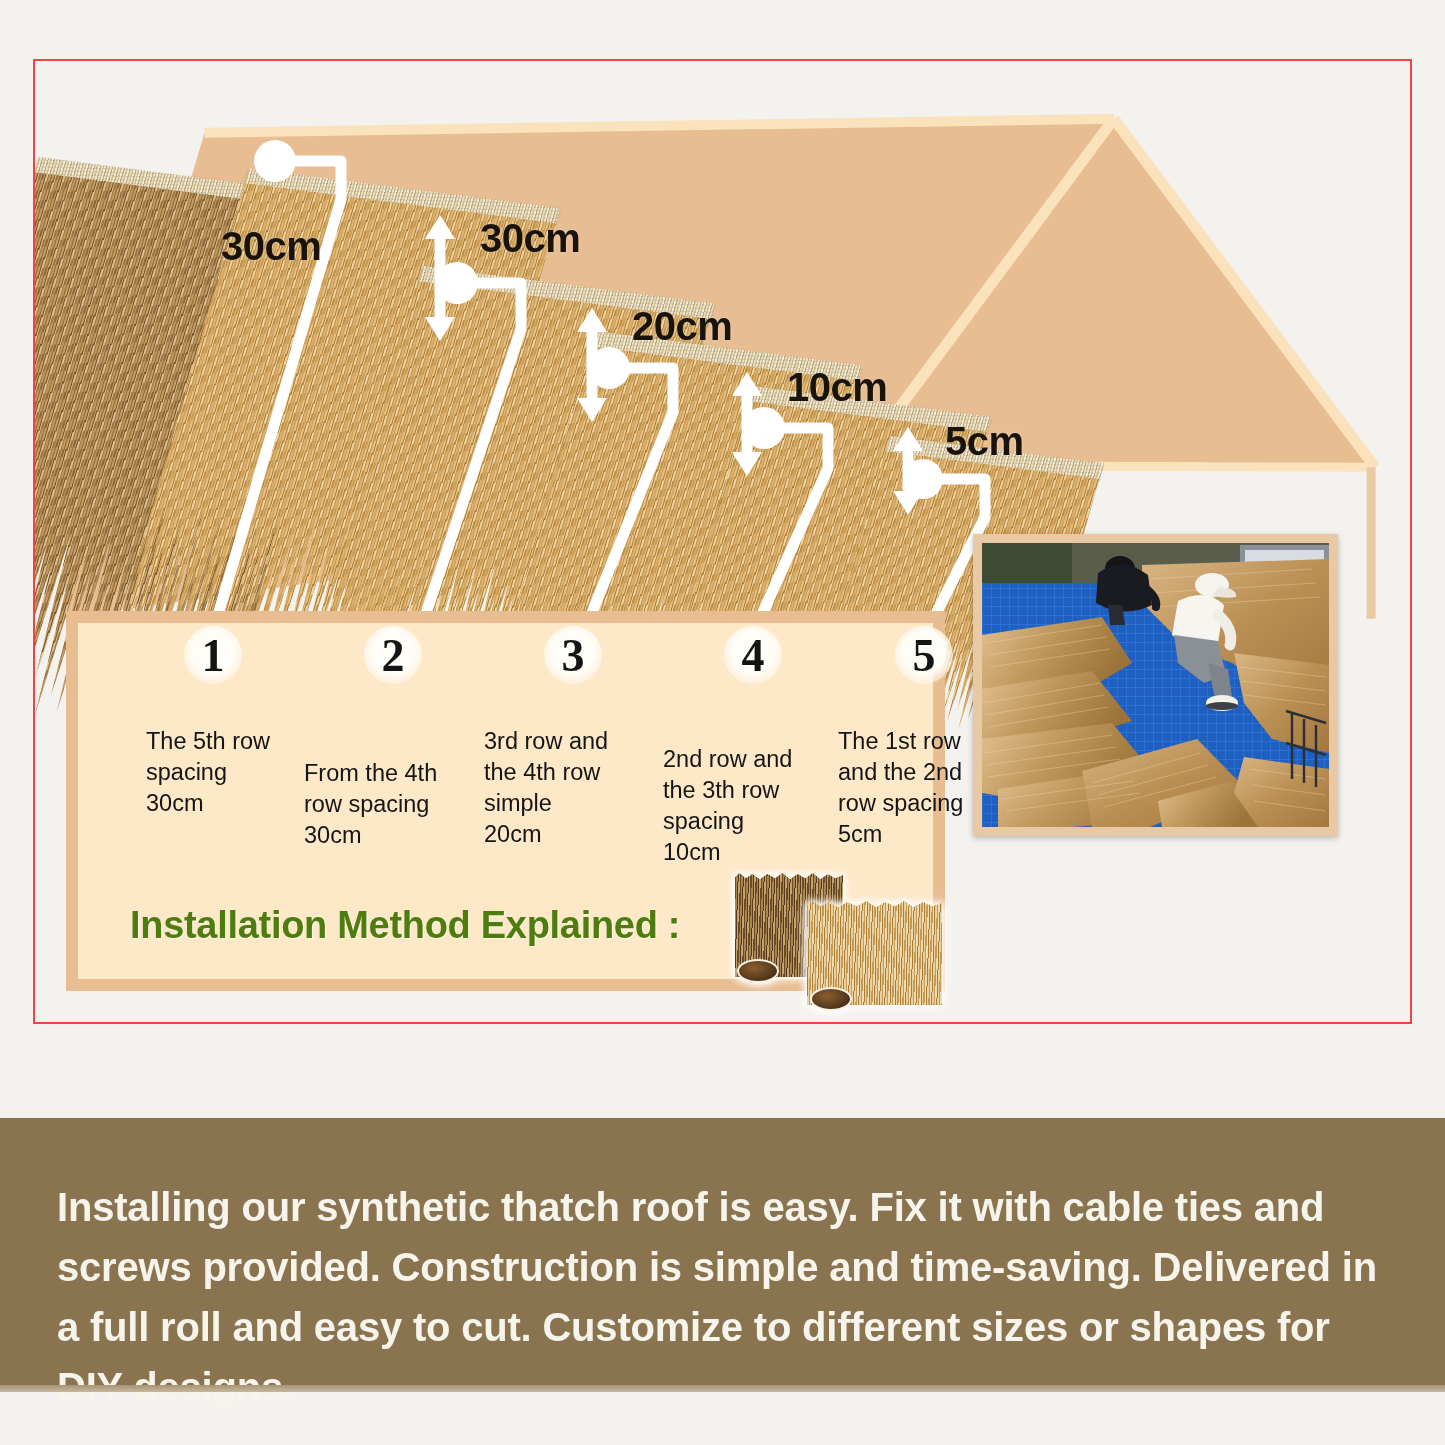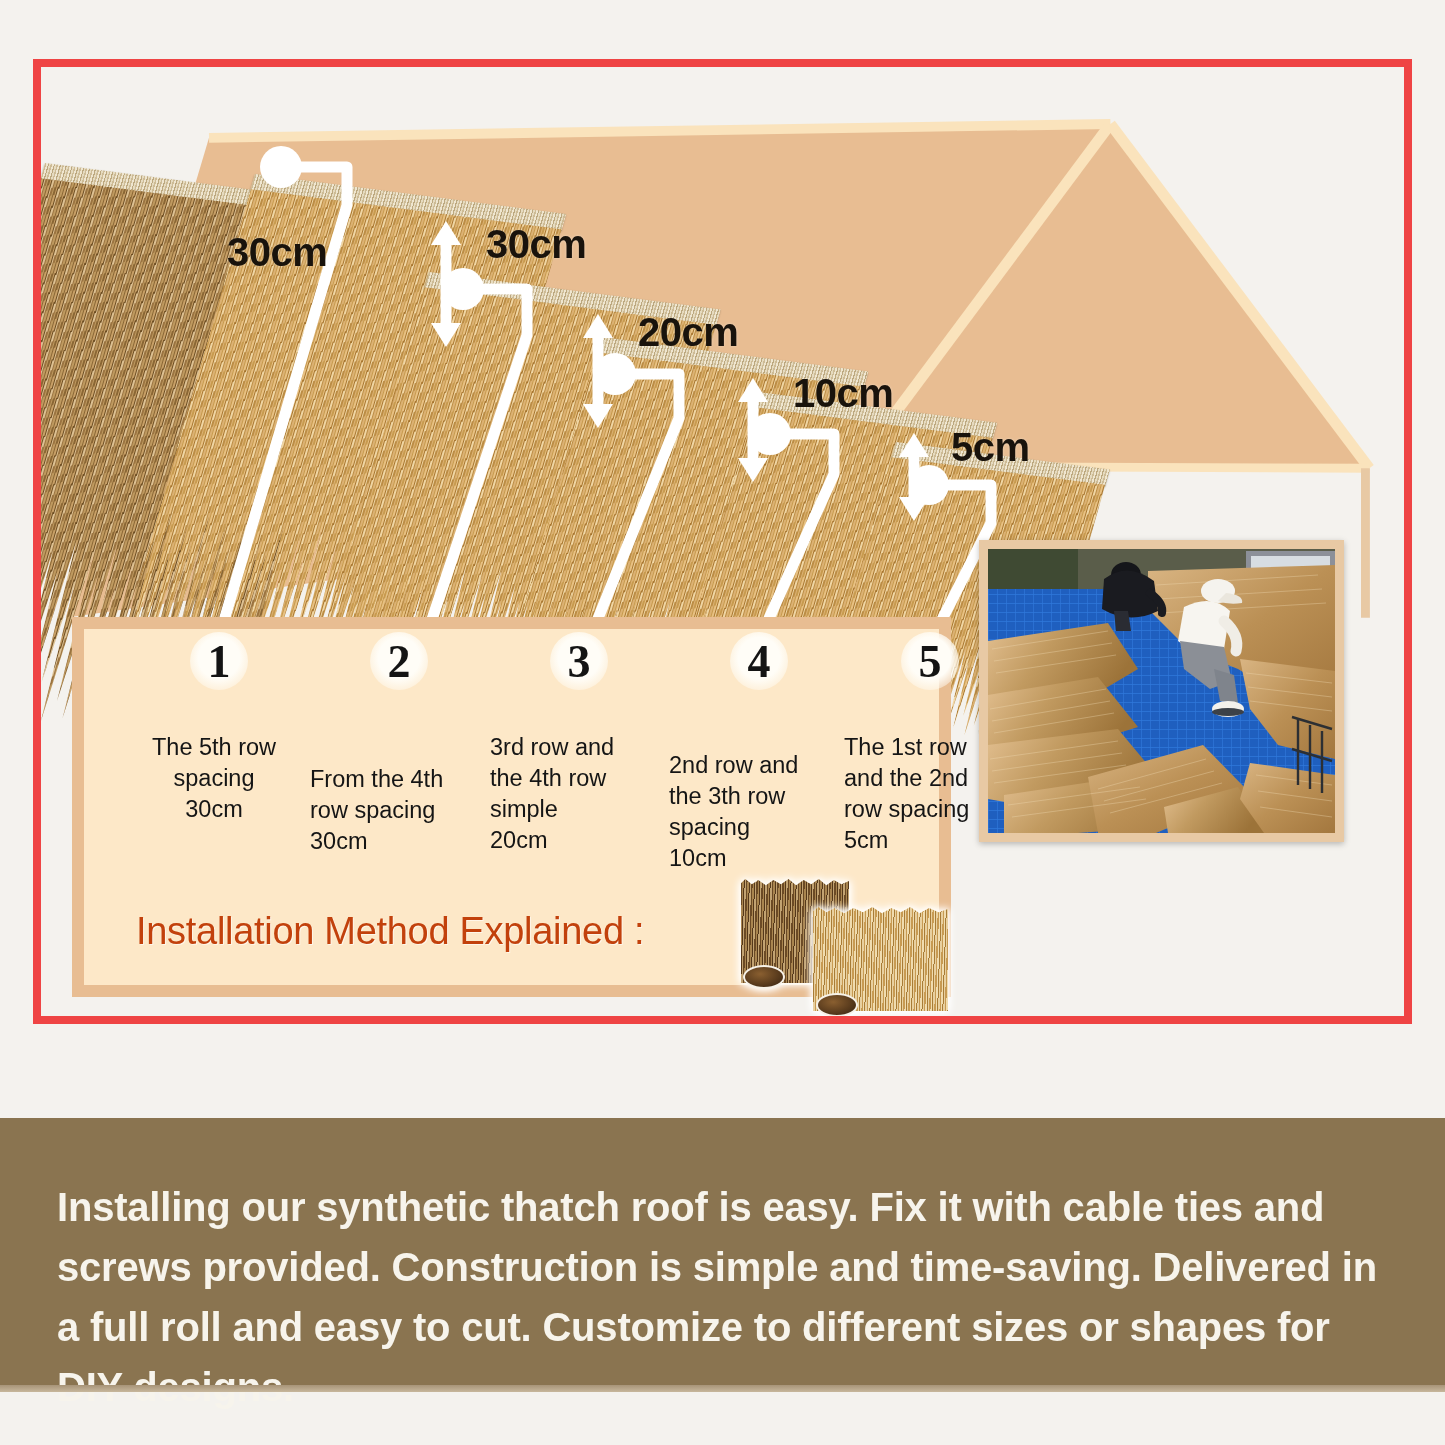--- a/index.html
+++ b/index.html
@@ -9,21 +9,21 @@
     font-family:"Liberation Sans", sans-serif;
     overflow:hidden;
     position:relative;
   }
   
   .card{
     position:absolute;
     left:33px;top:59px;
     width:1379px;height:965px;
     background:#f4f2ee;
-    border:8px solid #ef4444;
+    border:2px solid #ef4444;
     box-sizing:border-box;
     overflow:hidden;
   }
   
   .house-svg{position:absolute;left:0;top:0;width:100%;height:100%;}
 
   
   .rows{position:absolute;left:0;top:0;width:1379px;height:965px;}
   .row{
     position:absolute;
@@ -106,22 +106,22 @@
     font-family:"Liberation Serif", serif;
   }
   .cols{position:absolute;left:31px;top:665px;width:879px;height:150px;}
   .col{
     position:absolute;top:0;
     font-size:23.5px;line-height:31px;color:#151515;
     white-space:pre-line;
   }
   .title{
     position:absolute;left:95px;top:838px;
-    font-size:38px;font-weight:400;line-height:52px;
-    color:#c2410c;letter-spacing:-.3px;
+    font-size:38px;font-weight:700;line-height:52px;
+    color:#4d7c0f;letter-spacing:-.3px;
     text-shadow:1px 1px 0 rgba(255,255,255,.6);
   }
   
   .rolls{position:absolute;left:700px;top:812px;width:235px;height:138px;}
   .roll{position:absolute;filter:drop-shadow(0 0 4px #fff) drop-shadow(0 0 3px #fff);}
   .roll .fr{
     width:100%;height:100%;
     background:repeating-linear-gradient(92deg,
       #6b4a25 0,#6b4a25 1.4px,#a9854f 1.4px,#a9854f 2.8px,
       #55381a 2.8px,#55381a 3.8px,#c2a372 3.8px,#c2a372 5.2px);
@@ -286,21 +286,21 @@
     </div>
     <div class="badge" style="left:658px;">
       <span>4</span>
     </div>
     <div class="badge" style="left:829px;">
       <span>5</span>
     </div>
   </div>
 
   <div class="cols">
-    <div class="col" style="left:62px;width:160px;text-align:center;">The 5th row
+    <div class="col" style="left:80px;width:160px;">The 5th row
 spacing
 30cm</div>
     <div class="col" style="left:238px;width:170px;margin-top:32px;">From the 4th
  row spacing
 30cm</div>
     <div class="col" style="left:418px;width:165px;">3rd row and
 the 4th row
 simple
 20cm</div>
     <div class="col" style="left:597px;width:165px;margin-top:18px;">2nd row and

